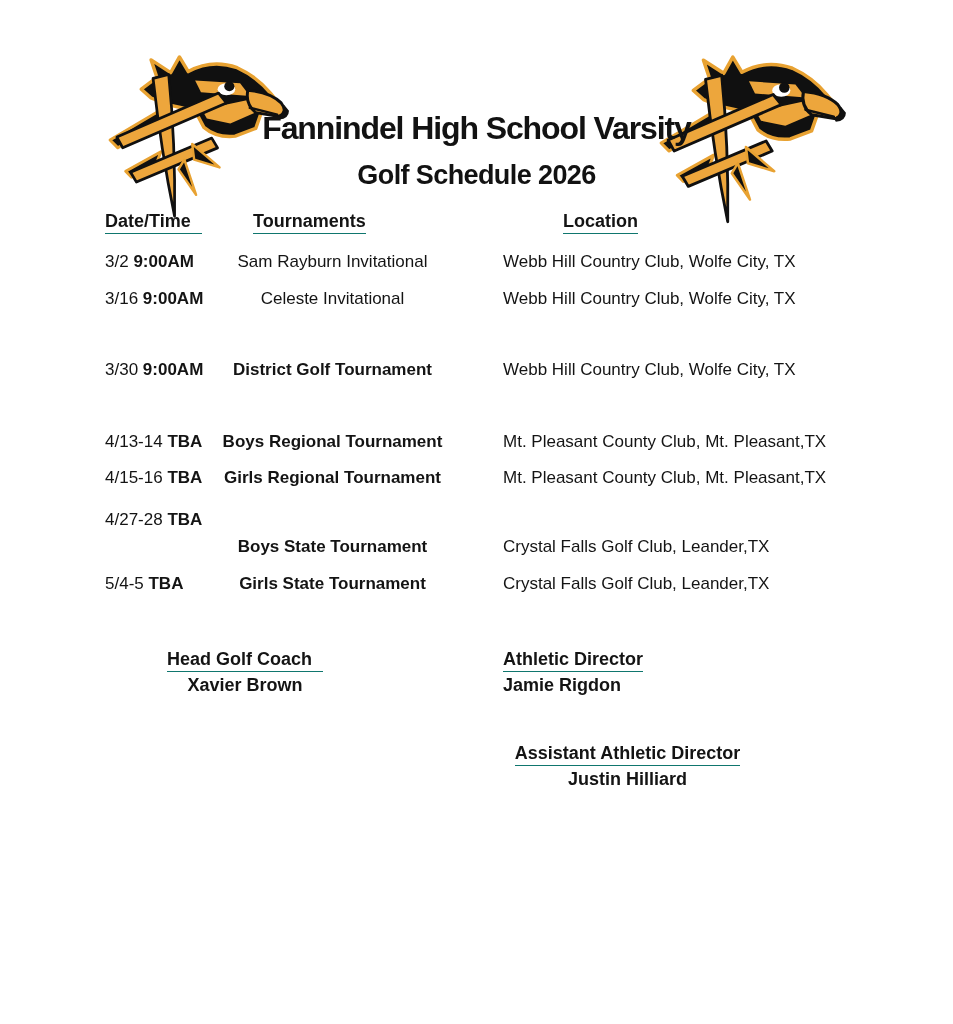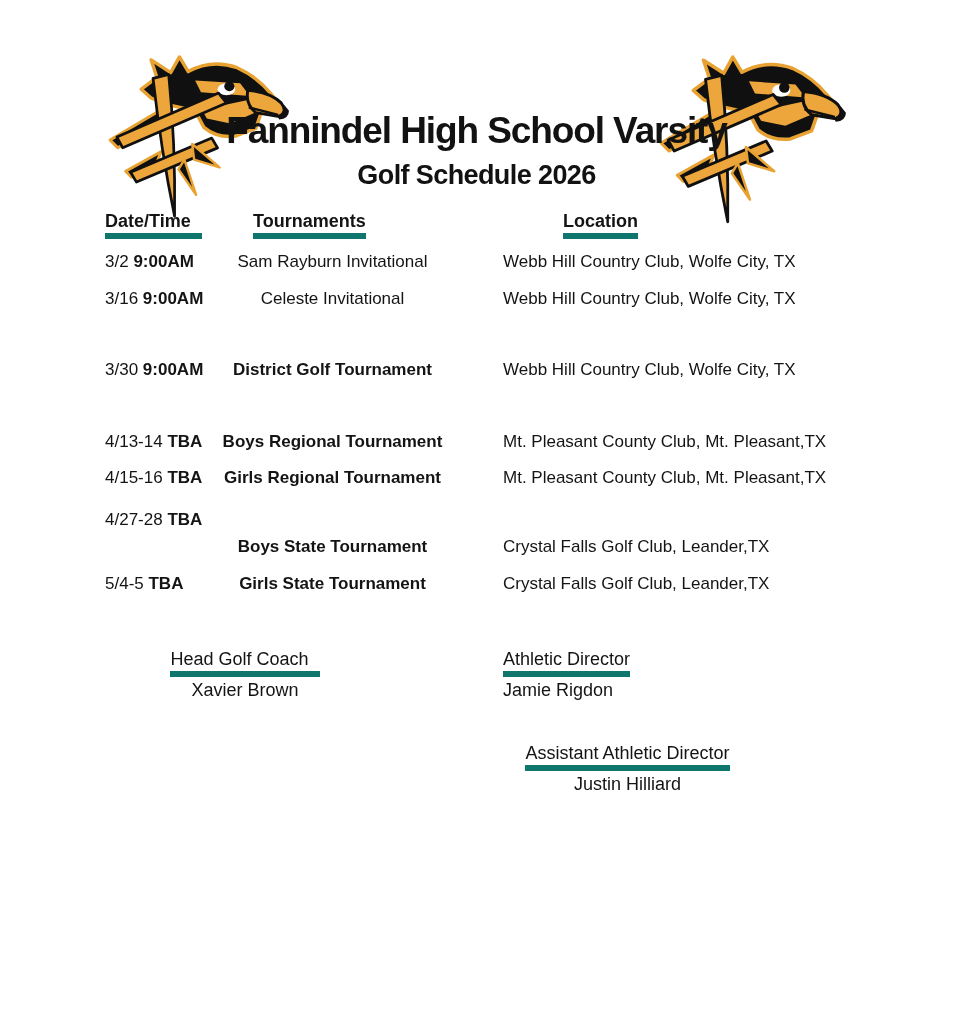--- a/index.html
+++ b/index.html
@@ -3,38 +3,38 @@
 <meta charset="utf-8">
 <style>
   html,body{margin:0;padding:0;background:#fff;}
   #page{
     position:relative;width:953px;height:1024px;background:#ffffff;overflow:hidden;
     font-family:"Liberation Sans","DejaVu Sans",sans-serif;color:#141414;
   }
   .abs{position:absolute;white-space:nowrap;}
   
   .title{left:0;width:953px;text-align:center;font-weight:bold;color:#121212;}
-  .title1{top:110px;font-size:37px;letter-spacing:-1.1px;}
+  .title1{top:110px;font-size:32px;letter-spacing:-1.1px;}
   .title2{top:160px;font-size:27px;letter-spacing:-0.6px;}
   
   .logo{position:absolute;}
   .logo-left{left:101px;top:54px;width:198px;height:176px;}
   .logo-right{left:653px;top:54px;width:202px;height:182px;}
   
   .hdr{top:211px;font-size:18px;font-weight:bold;}
-  .u{display:inline-block;border-bottom:6px solid #0f766e;padding-bottom:1px;}
+  .u{display:inline-block;border-bottom:1px solid #0f766e;padding-bottom:1px;}
   .pad-r{padding-right:11px;}
   .row{font-size:17px;}
   .c-date{left:105px;}
   .c-tourn{left:200px;width:265px;text-align:center;}
   .c-loc{left:503px;}
   .t-bold{font-weight:bold;}
   .time-b{font-weight:bold;}
   
-  .staff{font-size:18px;font-weight:normal;line-height:22px;}
+  .staff{font-size:18px;font-weight:bold;line-height:22px;}
   .staff .role{display:block;}
   .staff .name{display:block;margin-top:2px;}
   .center{text-align:center;}
   .blk-coach{left:150px;top:648px;width:190px;}
   .blk-ad{left:503px;top:648px;}
   .blk-principal{left:113px;top:742px;width:210px;}
   .blk-asst{left:500px;top:742px;width:255px;}
   .blk-super{left:396px;top:800px;}
 </style>
 </head>

